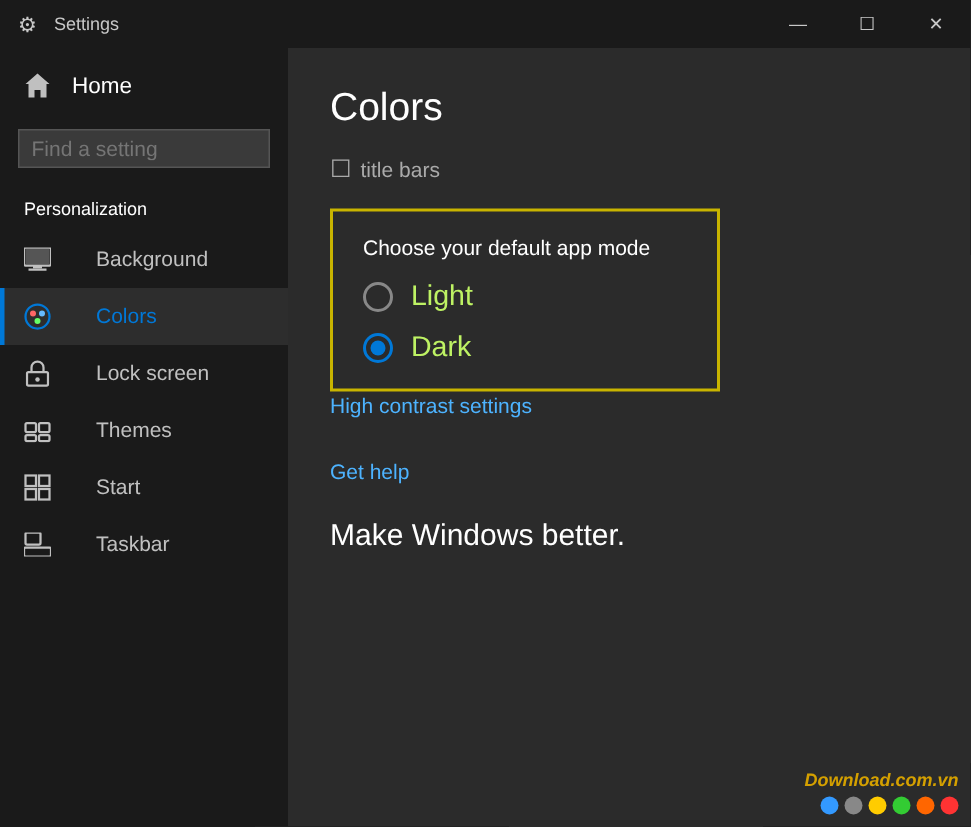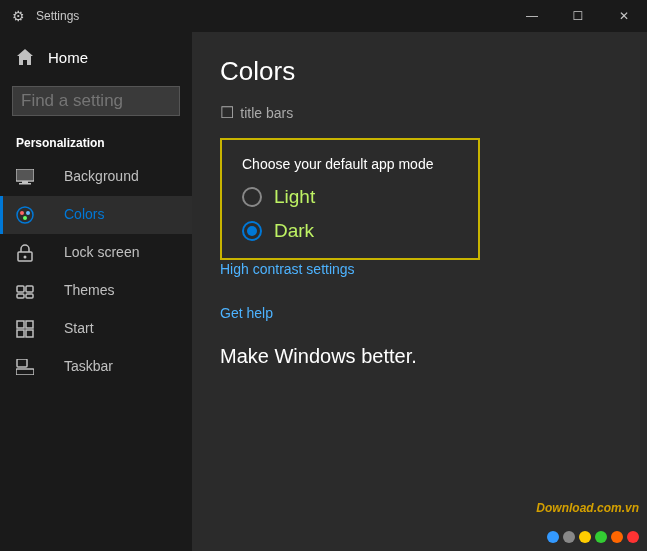--- a/index.html
+++ b/index.html
@@ -88,33 +88,33 @@
       display: flex;
       align-items: center;
       padding: 4px 8px;
       gap: 6px;
     }
     .sidebar-search input {
       background: transparent;
       border: none;
       outline: none;
       color: #aaa;
-      font-size: 17px;
+      font-size: 14px;
       flex: 1;
     }
     .sidebar-search-icon {
       color: #aaa;
       font-size: 13px;
     }
 
     .sidebar-section-label {
       color: #ffffff;
       font-size: 12px;
       padding: 8px 16px 8px 16px;
-      font-weight: 700;
+      font-weight: 400;
     }
 
     .sidebar-item {
       display: flex;
       gap: 30px;
       padding: 10px 16px;
       color: #c0c0c0;
       font-size: 14px;
       cursor: pointer;
       position: relative;
@@ -260,21 +260,21 @@
     }
 
     
     .watermark-area {
       position: absolute;
       bottom: 8px;
       right: 8px;
       display: flex;
       flex-direction: column;
       align-items: flex-end;
-      gap: 16px;
+      gap: 4px;
     }
     .watermark-text {
       color: #d4a000;
       font-size: 12px;
       font-weight: bold;
       font-style: italic;
     }
     .watermark-dots {
       display: flex;
       gap: 4px;

